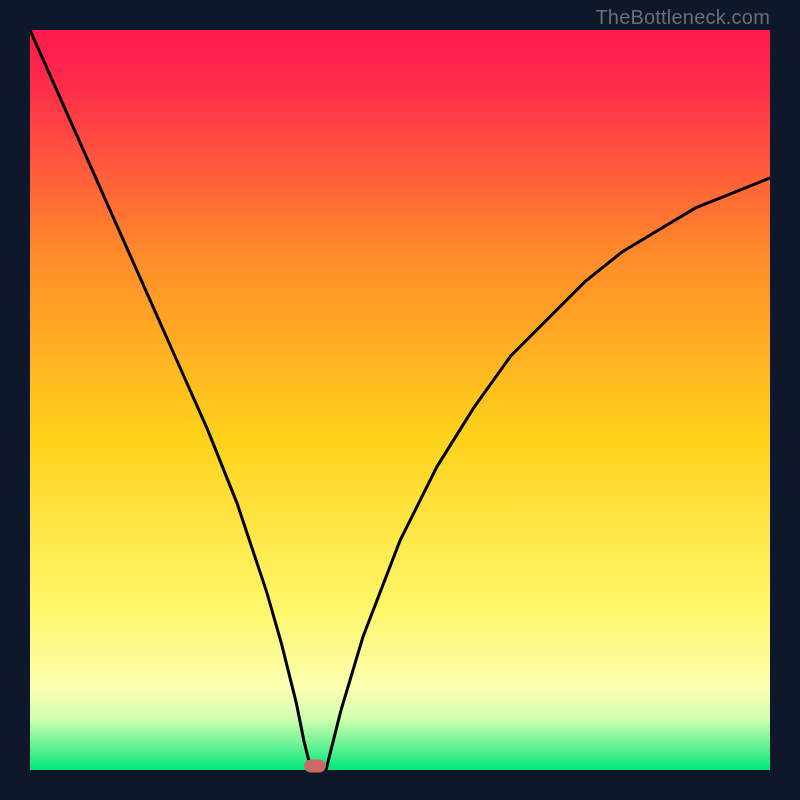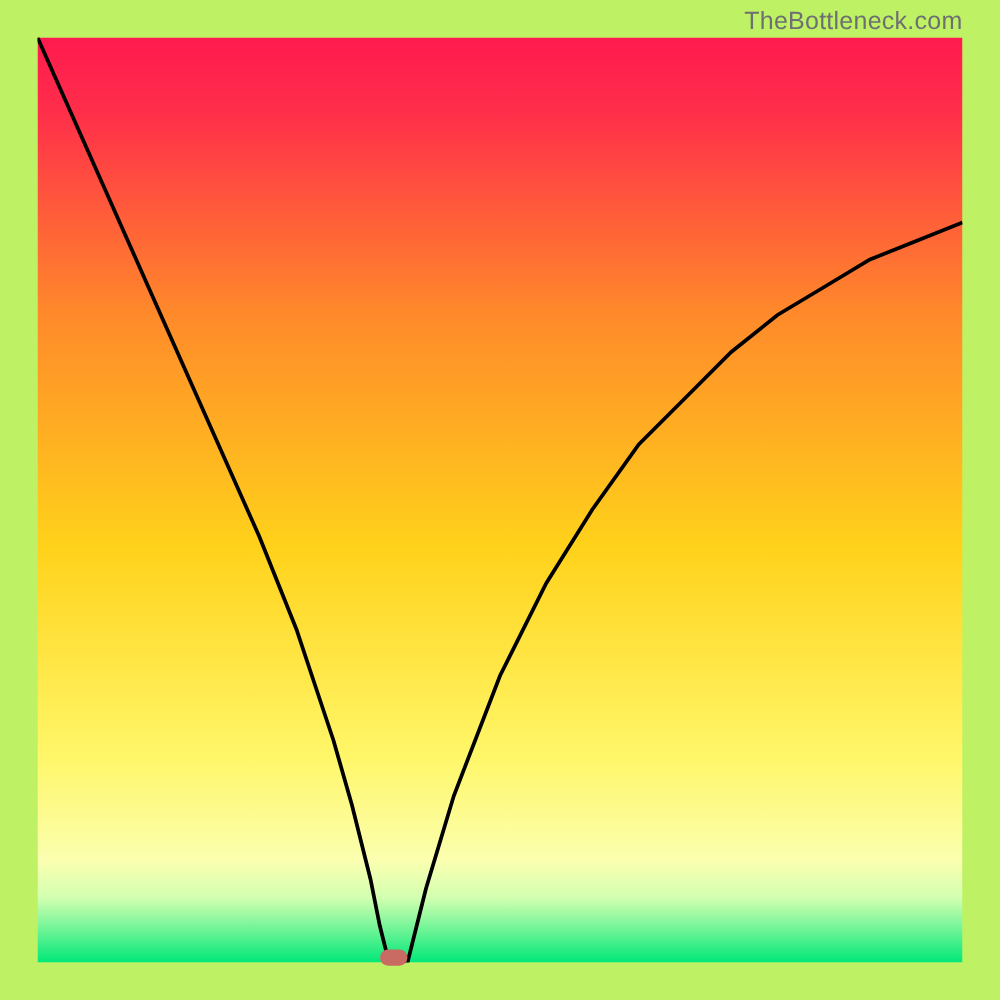--- a/index.html
+++ b/index.html
@@ -8,21 +8,21 @@
     width: 800px;
     height: 800px;
     overflow: hidden;
     background: #000;
     font-family: Arial, Helvetica, sans-serif;
   }
   .frame {
     position: relative;
     width: 800px;
     height: 800px;
-    background: #bef264;
+    background: #0f172a;
   }
   .plot-area {
     position: absolute;
     left: 30px;
     top: 30px;
     width: 740px;
     height: 740px;
   }
   .gradient-bg {
     position: absolute;

